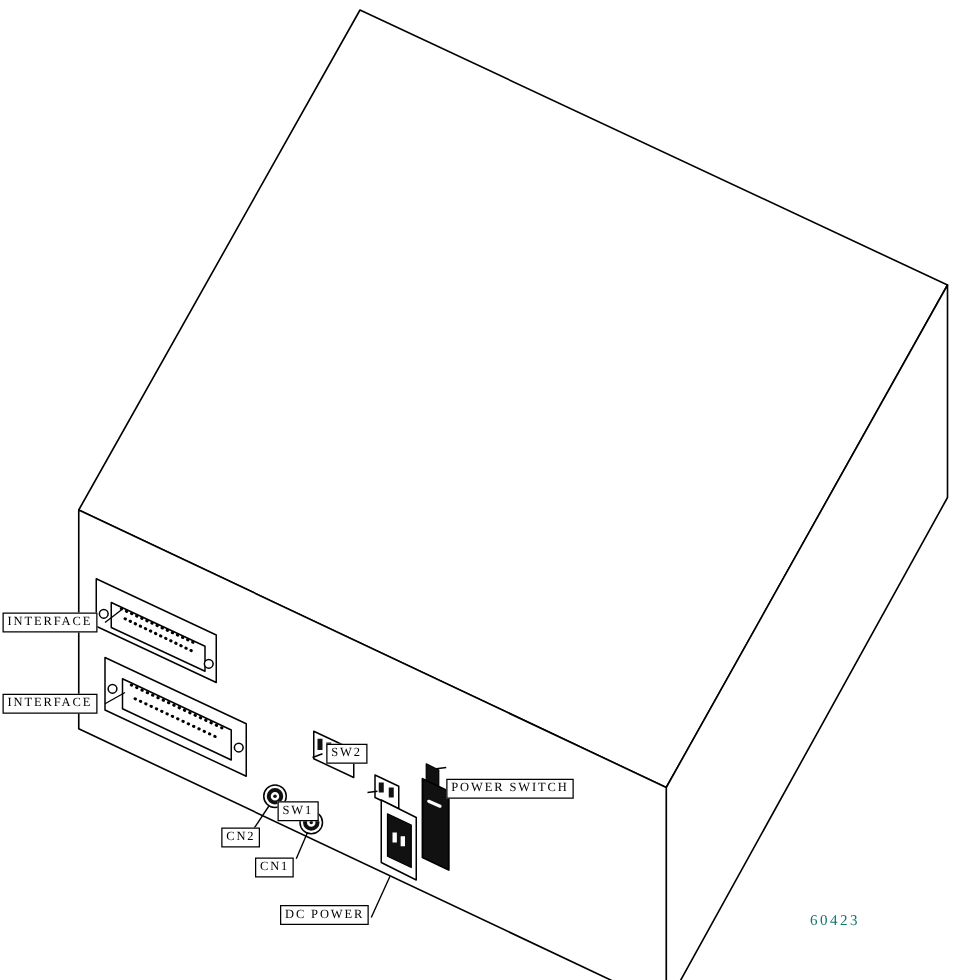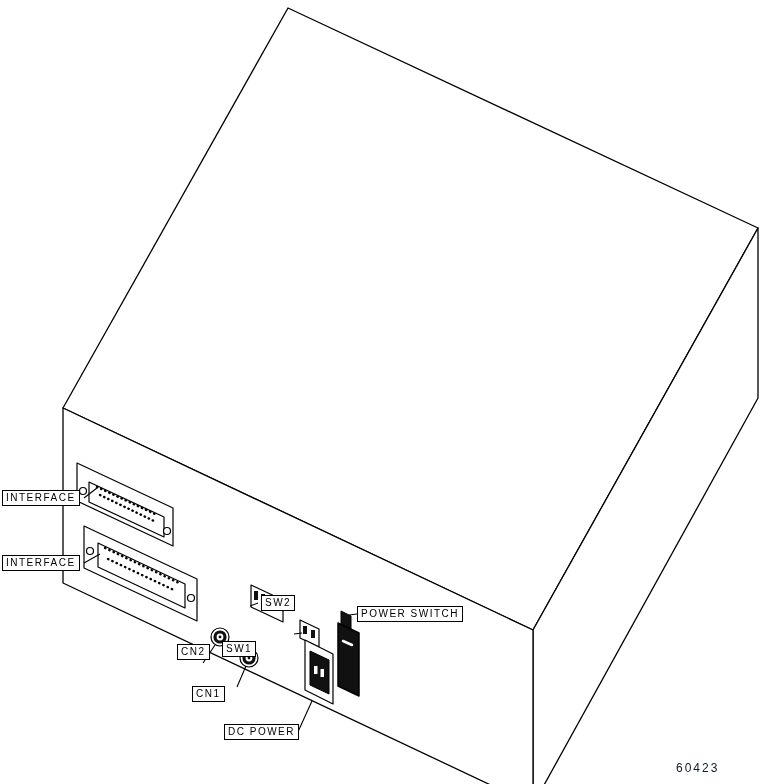--- a/index.html
+++ b/index.html
@@ -1,41 +1,40 @@
 <!DOCTYPE html>
 <html><head>
 <meta charset="utf-8">
 <style>
   html,body{margin:0;padding:0;background:#ffffff;}
   .stage{
     position:relative;
     width:763px;height:784px;
     background:#ffffff;
     overflow:hidden;
-    font-family:Liberation Sans, sans-serif;
+    font-family:Liberation Serif, serif;
   }
   .stage svg{position:absolute;left:0;top:0;}
   .callout{
     position:absolute;
     border:1.5px solid #000;
     background:#ffffff;
     color:#000;
     font-size:10px;
     line-height:12px;
     letter-spacing:1.5px;
     padding:1px 3px;
     white-space:nowrap;
   }
   .fignum{
     position:absolute;
-    left:676px;top:729px;
+    left:648px;top:729px;
     font-size:12px;
     letter-spacing:2px;
-    color:#0f172a;
-    margin-top:32px;
+    color:#0f766e;
   }
 </style>
 </head>
 <body>
 
 <div class="stage">
 
   <svg width="763" height="784" viewBox="0 0 763 784">
 
     <g fill="#ffffff" stroke="#000000" stroke-width="1.3" stroke-linejoin="round">
@@ -124,22 +123,22 @@
   </svg>
 
   <div class="callout" style="left:2px;top:490px">INTERFACE</div>
 
   <div class="callout" style="left:2px;top:555px">INTERFACE</div>
 
   <div class="callout" style="left:222px;top:641px">SW1</div>
 
   <div class="callout" style="left:261px;top:595px">SW2</div>
 
-  <div class="callout" style="left:357px;top:606px">POWER SWITCH</div>
+  <div class="callout" style="left:357px;top:623px">POWER SWITCH</div>
 
-  <div class="callout" style="left:177px;top:644px">CN2</div>
+  <div class="callout" style="left:177px;top:662px">CN2</div>
 
-  <div class="callout" style="left:192px;top:686px">CN1</div>
+  <div class="callout" style="left:204px;top:686px">CN1</div>
 
   <div class="callout" style="left:224px;top:724px">DC POWER</div>
 
   <div class="fignum">60423</div>
 </div>
 
 </body></html>

